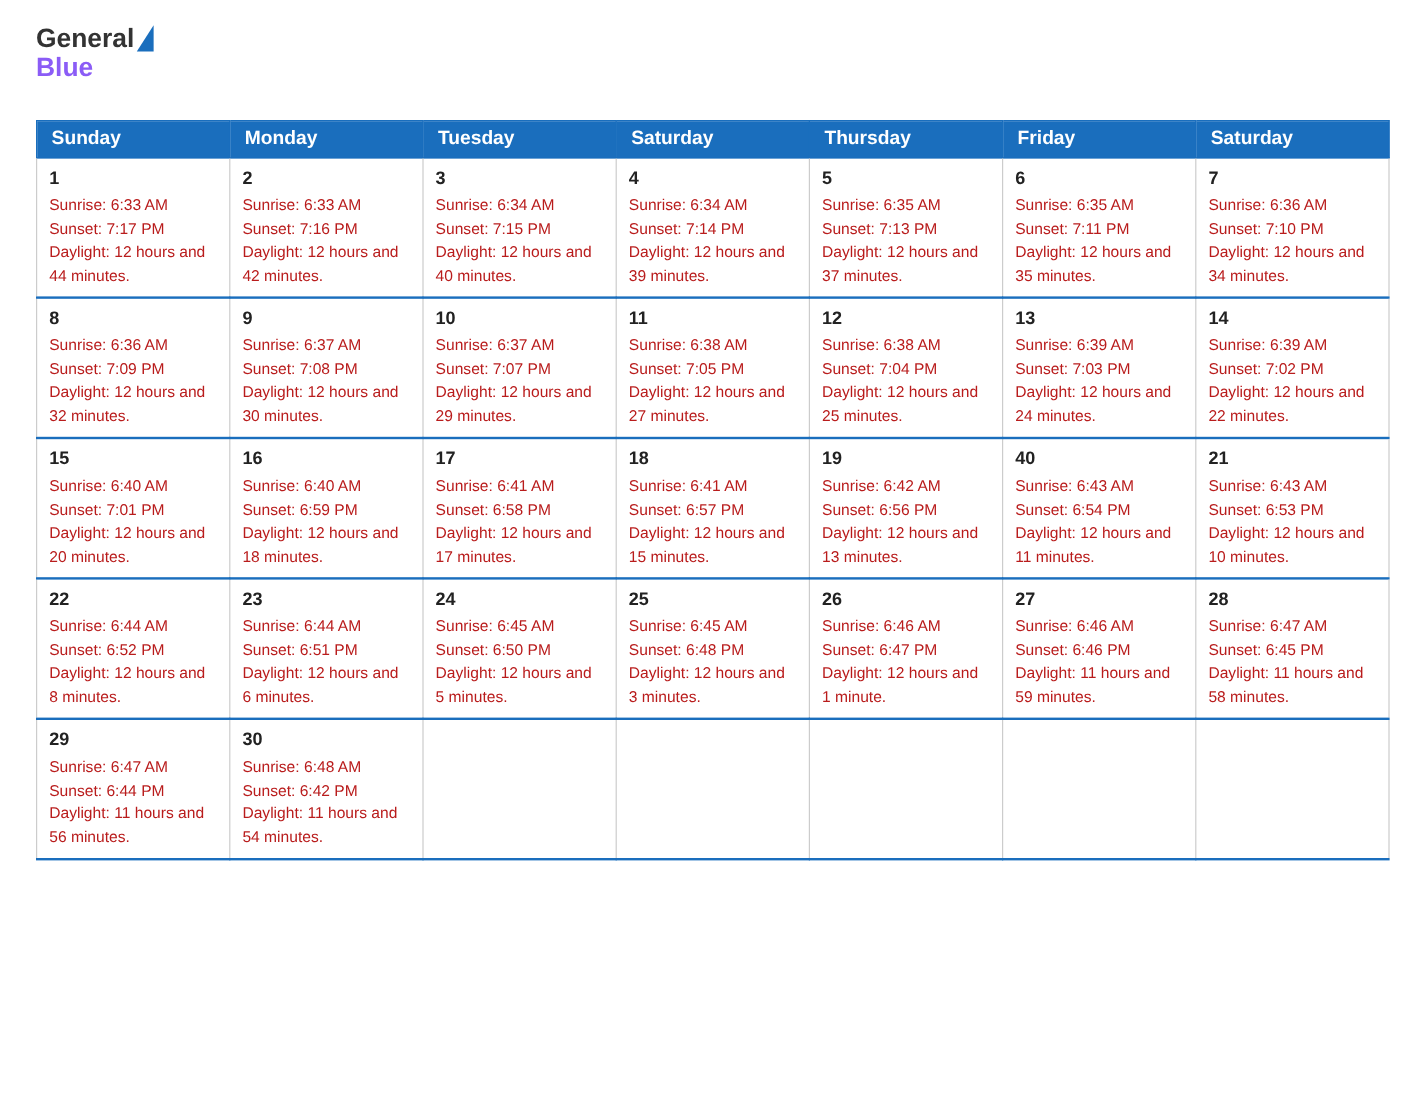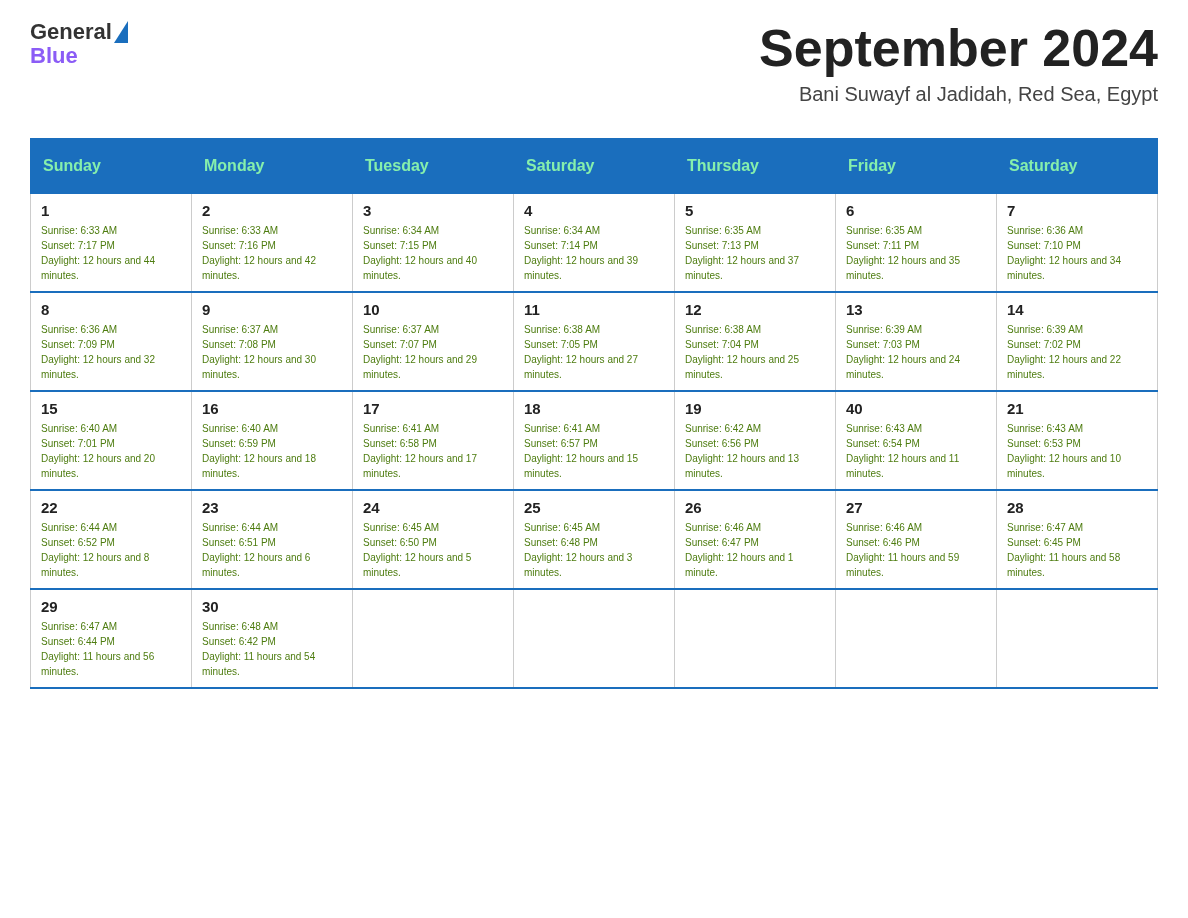--- a/index.html
+++ b/index.html
@@ -47,24 +47,24 @@
       font-size: 20px;
       color: #444;
       margin-top: 6px;
     }
     table {
       width: 100%;
       border-collapse: collapse;
     }
     thead th {
       background-color: #1a6ebd;
-      color: #86efac;
+      color: #ffffff;
       font-size: 16px;
       font-weight: bold;
-      padding: 18px 12px;
+      padding: 6px 12px;
       text-align: left;
       border: 1px solid #1a6ebd;
     }
     tbody td {
       vertical-align: top;
       padding: 8px 10px;
       border: 1px solid #ccc;
       font-size: 13px;
       color: #222;
       width: calc(100% / 7);
@@ -73,46 +73,42 @@
     tbody tr {
       border-bottom: 2px solid #1a6ebd;
     }
     .day-number {
       font-size: 15px;
       font-weight: bold;
       display: block;
       margin-bottom: 4px;
     }
     .day-info {
-      font-size: 10px;
+      font-size: 13px;
       line-height: 1.5;
-      color: #4d7c0f;
+      color: #b91c1c;
     }
     .empty-cell {
       background: #fff;
     }
   </style>
 </head>
 <body>
 
 <div class="header">
   <div class="logo">
     <div style="line-height:1.1;">
       <div style="display:flex; align-items:center;">
         <span class="logo-text">General</span>
         <span class="logo-triangle"></span>
       </div>
       <div>
         <span class="logo-text" style="color:#8b5cf6;">Blue</span>
       </div>
     </div>
-  </div>
-  <div class="title-block">
-    <div class="calendar-title">September 2024</div>
-    <div class="calendar-subtitle">Bani Suwayf al Jadidah, Red Sea, Egypt</div>
   </div>
 </div>
 
 <table>
   <thead>
     <tr>
       <th>Sunday</th>
       <th>Monday</th>
       <th>Tuesday</th>
       <th>Saturday</th>

